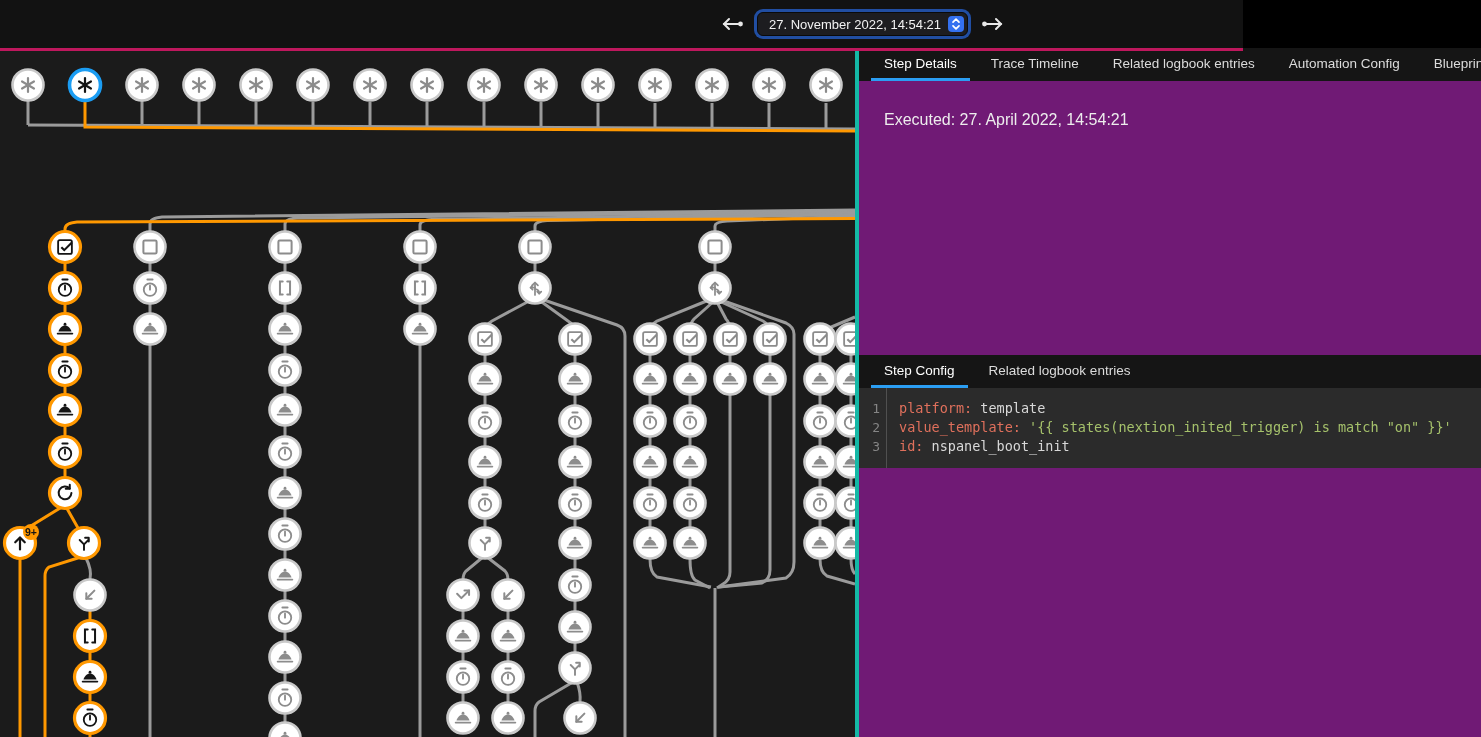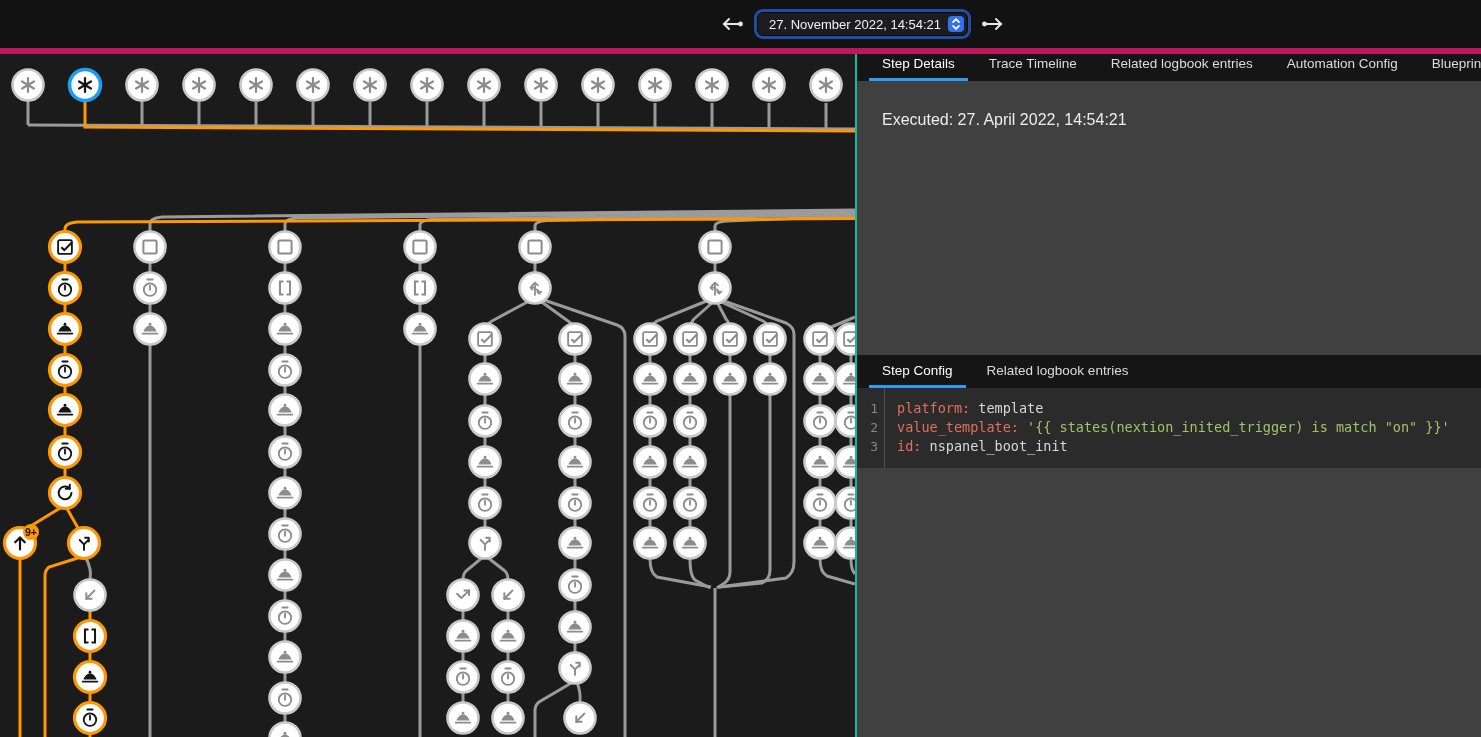--- a/index.html
+++ b/index.html
@@ -1,38 +1,38 @@
 <!DOCTYPE html>
 <html style="--accent: #2b9ef3; --code-key: #e0705c; --code-string: #a5c16b; --code-plain: #d8d8d8;"><head>
 <meta charset="utf-8">
 <style>
   html,body{margin:0;padding:0;background:#000;}
   body{width:1481px;height:737px;position:relative;overflow:hidden;
        font-family:"Liberation Sans",sans-serif;color:#e6e6e6;}
 
   
-  .topbar{position:absolute;left:0;top:0;width:1481px;height:48px;background:#121212;
-          border-bottom:6px solid #be185d;z-index:5;}
+  .topbar{position:absolute;left:0;top:0;width:1206px;height:48px;background:#121212;
+          border-bottom:3px solid #be185d;z-index:5;padding-left:37px;}
   .topbar-controls{position:absolute;left:718px;top:11px;display:flex;align-items:center;gap:11px;}
   .nav-btn{width:28px;height:26px;display:flex;align-items:center;justify-content:center;
            background:none;border:none;cursor:pointer;padding:0;}
   .date-select{height:22px;min-width:176px;background:#1d1d20;border:1px solid #0a0a0a;
                border-radius:6px;display:flex;align-items:center;padding:0 3px 0 11px;
                box-shadow:0 0 0 3px rgba(42,110,240,.65);cursor:pointer;}
   .date-select .val{font-size:13px;color:#f2f2f2;white-space:nowrap;padding-right:7px;}
   .stepper{width:16px;height:16px;border-radius:4px;background:#3471f0;display:flex;
            flex-direction:column;align-items:center;justify-content:center;}
 
   
   .graph-panel{position:absolute;left:0;top:48px;width:855px;height:689px;background:#1b1b1b;overflow:hidden;}
   .graph-panel svg{display:block;}
 
   
-  .right-panel{position:absolute;left:855px;top:48px;width:626px;height:689px;background:#404040;
-               border-left:2px solid #14b8a6;box-sizing:border-box;overflow:hidden;}
+  .right-panel{position:absolute;left:855px;top:48px;width:626px;height:689px;background:#701a75;
+               border-left:4px solid #14b8a6;box-sizing:border-box;overflow:hidden;}
   .tabbar{height:33px;background:#151515;display:flex;align-items:stretch;padding-left:8px;}
   .tab{display:flex;align-items:center;padding:0 13px;margin:0 4px;font-size:13.5px;color:#dcdcdc;
        cursor:pointer;border-bottom:3px solid transparent;box-sizing:border-box;white-space:nowrap;}
   .tab.active{border-bottom-color:var(--accent,#2b9ef3);color:#fff;}
   .executed{margin:30px 0 0 25px;font-size:16px;color:#ededed;}
   .tabbar2{position:absolute;left:0;top:307px;width:100%;}
   .code{position:absolute;left:0;top:340px;width:100%;background:#2b2b2b;padding:11px 0 12px 0;}
   .code-divider{position:absolute;left:27px;top:0;bottom:0;width:1px;background:#505050;}
   .code-line{display:flex;height:19px;line-height:19px;
              font-family:"DejaVu Sans Mono",monospace;font-size:13.5px;}

